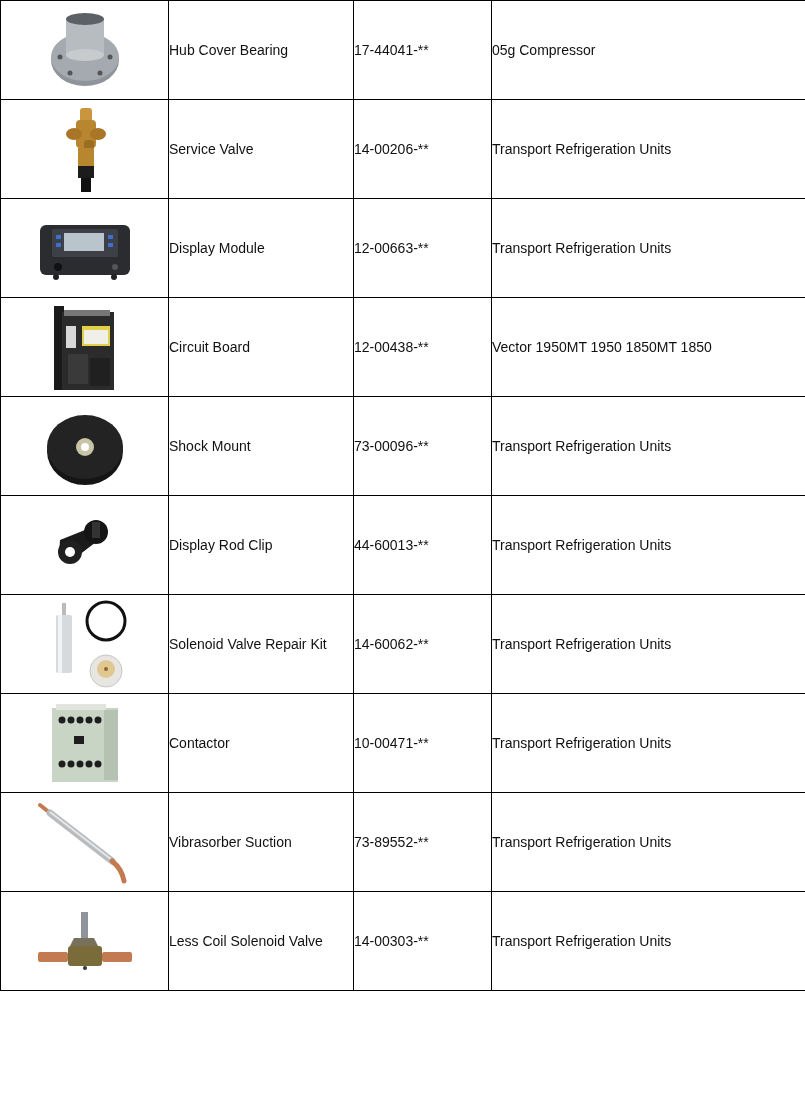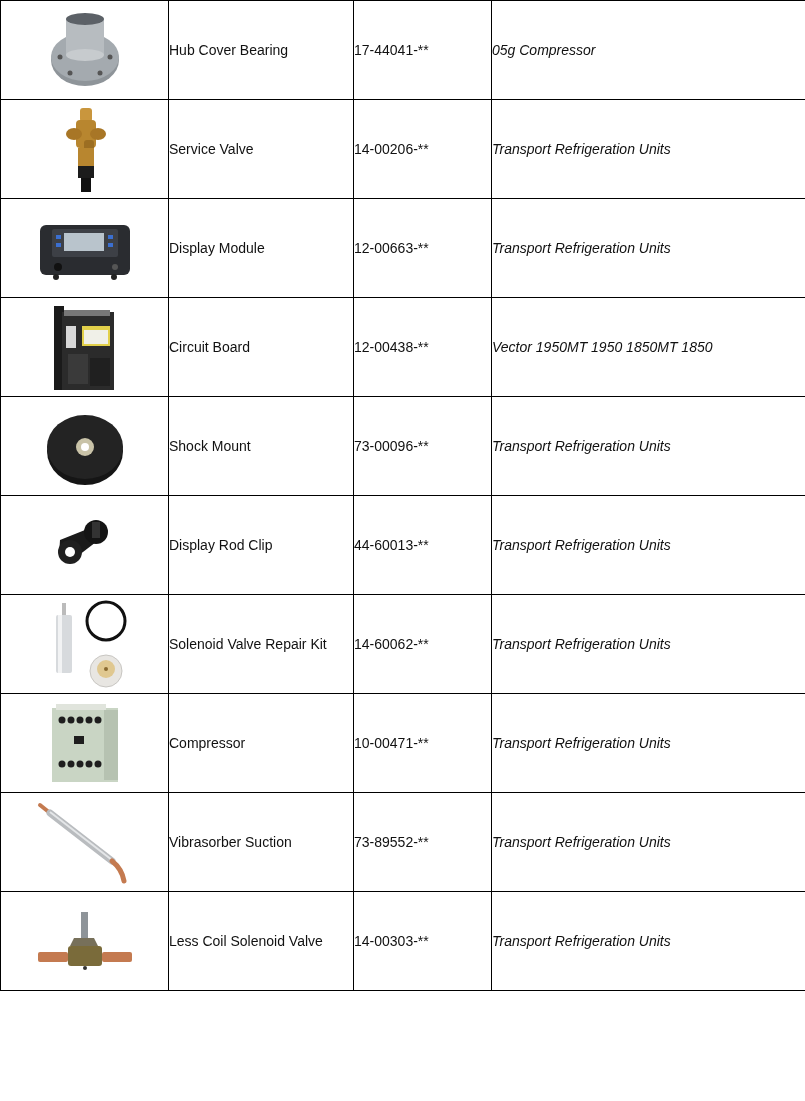--- a/index.html
+++ b/index.html
@@ -4,21 +4,21 @@
   <style>
     html, body { margin: 0; padding: 0; background: #ffffff; }
     body { width: 805px; height: 1101px; overflow: hidden; font-family: "Liberation Sans", sans-serif; color: #111; }
     table.parts { border-collapse: collapse; table-layout: fixed; width: 805px; }
     table.parts td { border: 1.5px solid #000; height: 98px; padding: 0; text-align: left; vertical-align: middle; font-size: 14px; line-height: 24px; }
     col.c-img { width: 168px; }
     col.c-name { width: 185px; }
     col.c-pn { width: 138px; }
     col.c-app { width: 314px; }
     .thumb { width: 110px; height: 90px; margin: 0 auto; display: block; }
-    .app-cell { white-space: nowrap; overflow: hidden; font-style: italic; }
+    .app-cell { white-space: nowrap; overflow: hidden; }
   </style>
 </head>
 <body>
 
 <table class="parts">
   <colgroup>
     <col class="c-img">
       <col class="c-name">
       <col class="c-pn">
       <col class="c-app">
@@ -160,21 +160,21 @@
             <circle cx="59" cy="22" r="3.5" fill="#1e1e1e"></circle>
             <circle cx="68" cy="22" r="3.5" fill="#1e1e1e"></circle>
           <rect x="44" y="38" width="10" height="8" fill="#1e1e1e"></rect>
           <circle cx="32" cy="66" r="3.5" fill="#1e1e1e"></circle>
             <circle cx="41" cy="66" r="3.5" fill="#1e1e1e"></circle>
           <circle cx="50" cy="66" r="3.5" fill="#1e1e1e"></circle>
             <circle cx="59" cy="66" r="3.5" fill="#1e1e1e"></circle>
             <circle cx="68" cy="66" r="3.5" fill="#1e1e1e"></circle>
         </svg>
       </td>
-      <td>Compressor</td>
+      <td>Contactor</td>
       <td>10-00471-**</td>
       <td class="app-cell">Transport Refrigeration Units</td>
     </tr>
 
     <tr>
       <td>
         <svg class="thumb" viewBox="0 0 110 90">
           <line x1="10" y1="8" x2="20" y2="16" stroke="#c47a50" stroke-width="4" stroke-linecap="round"></line>
           <line x1="20" y1="16" x2="82" y2="64" stroke="#b9bcbf" stroke-width="7" stroke-linecap="round"></line>
           <line x1="20" y1="15" x2="82" y2="63" stroke="#e4e6e8" stroke-width="2"></line>

